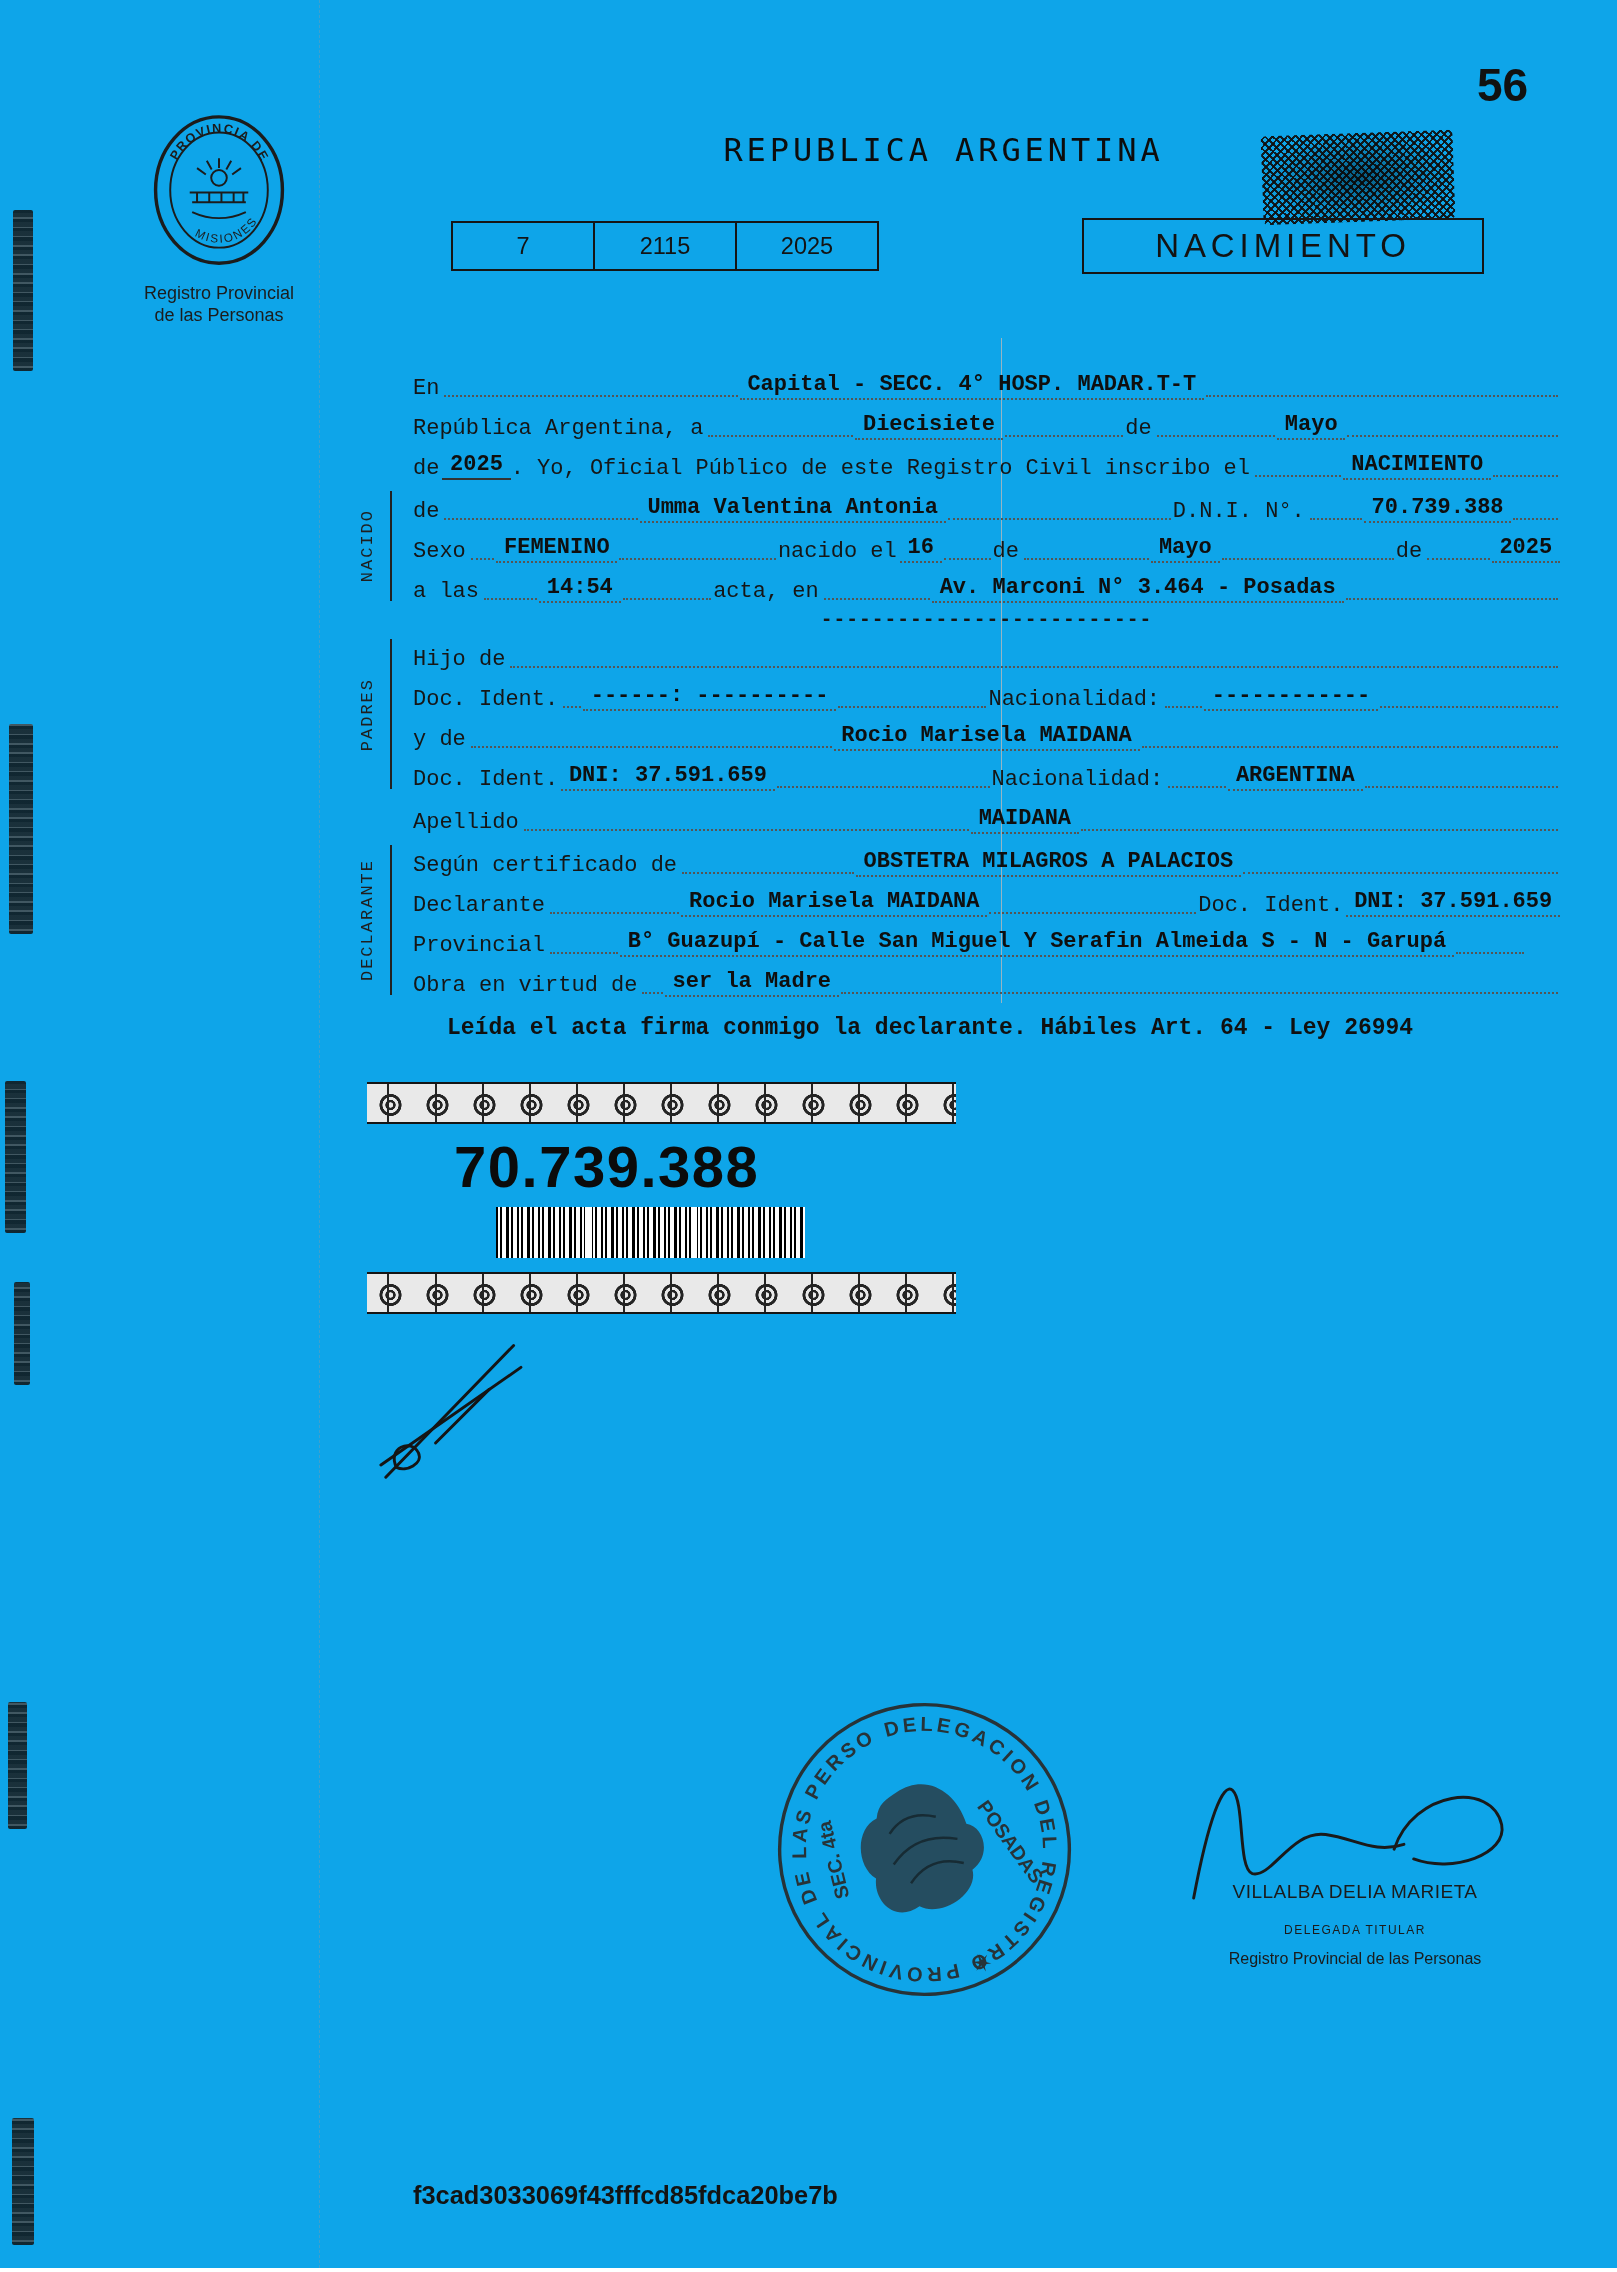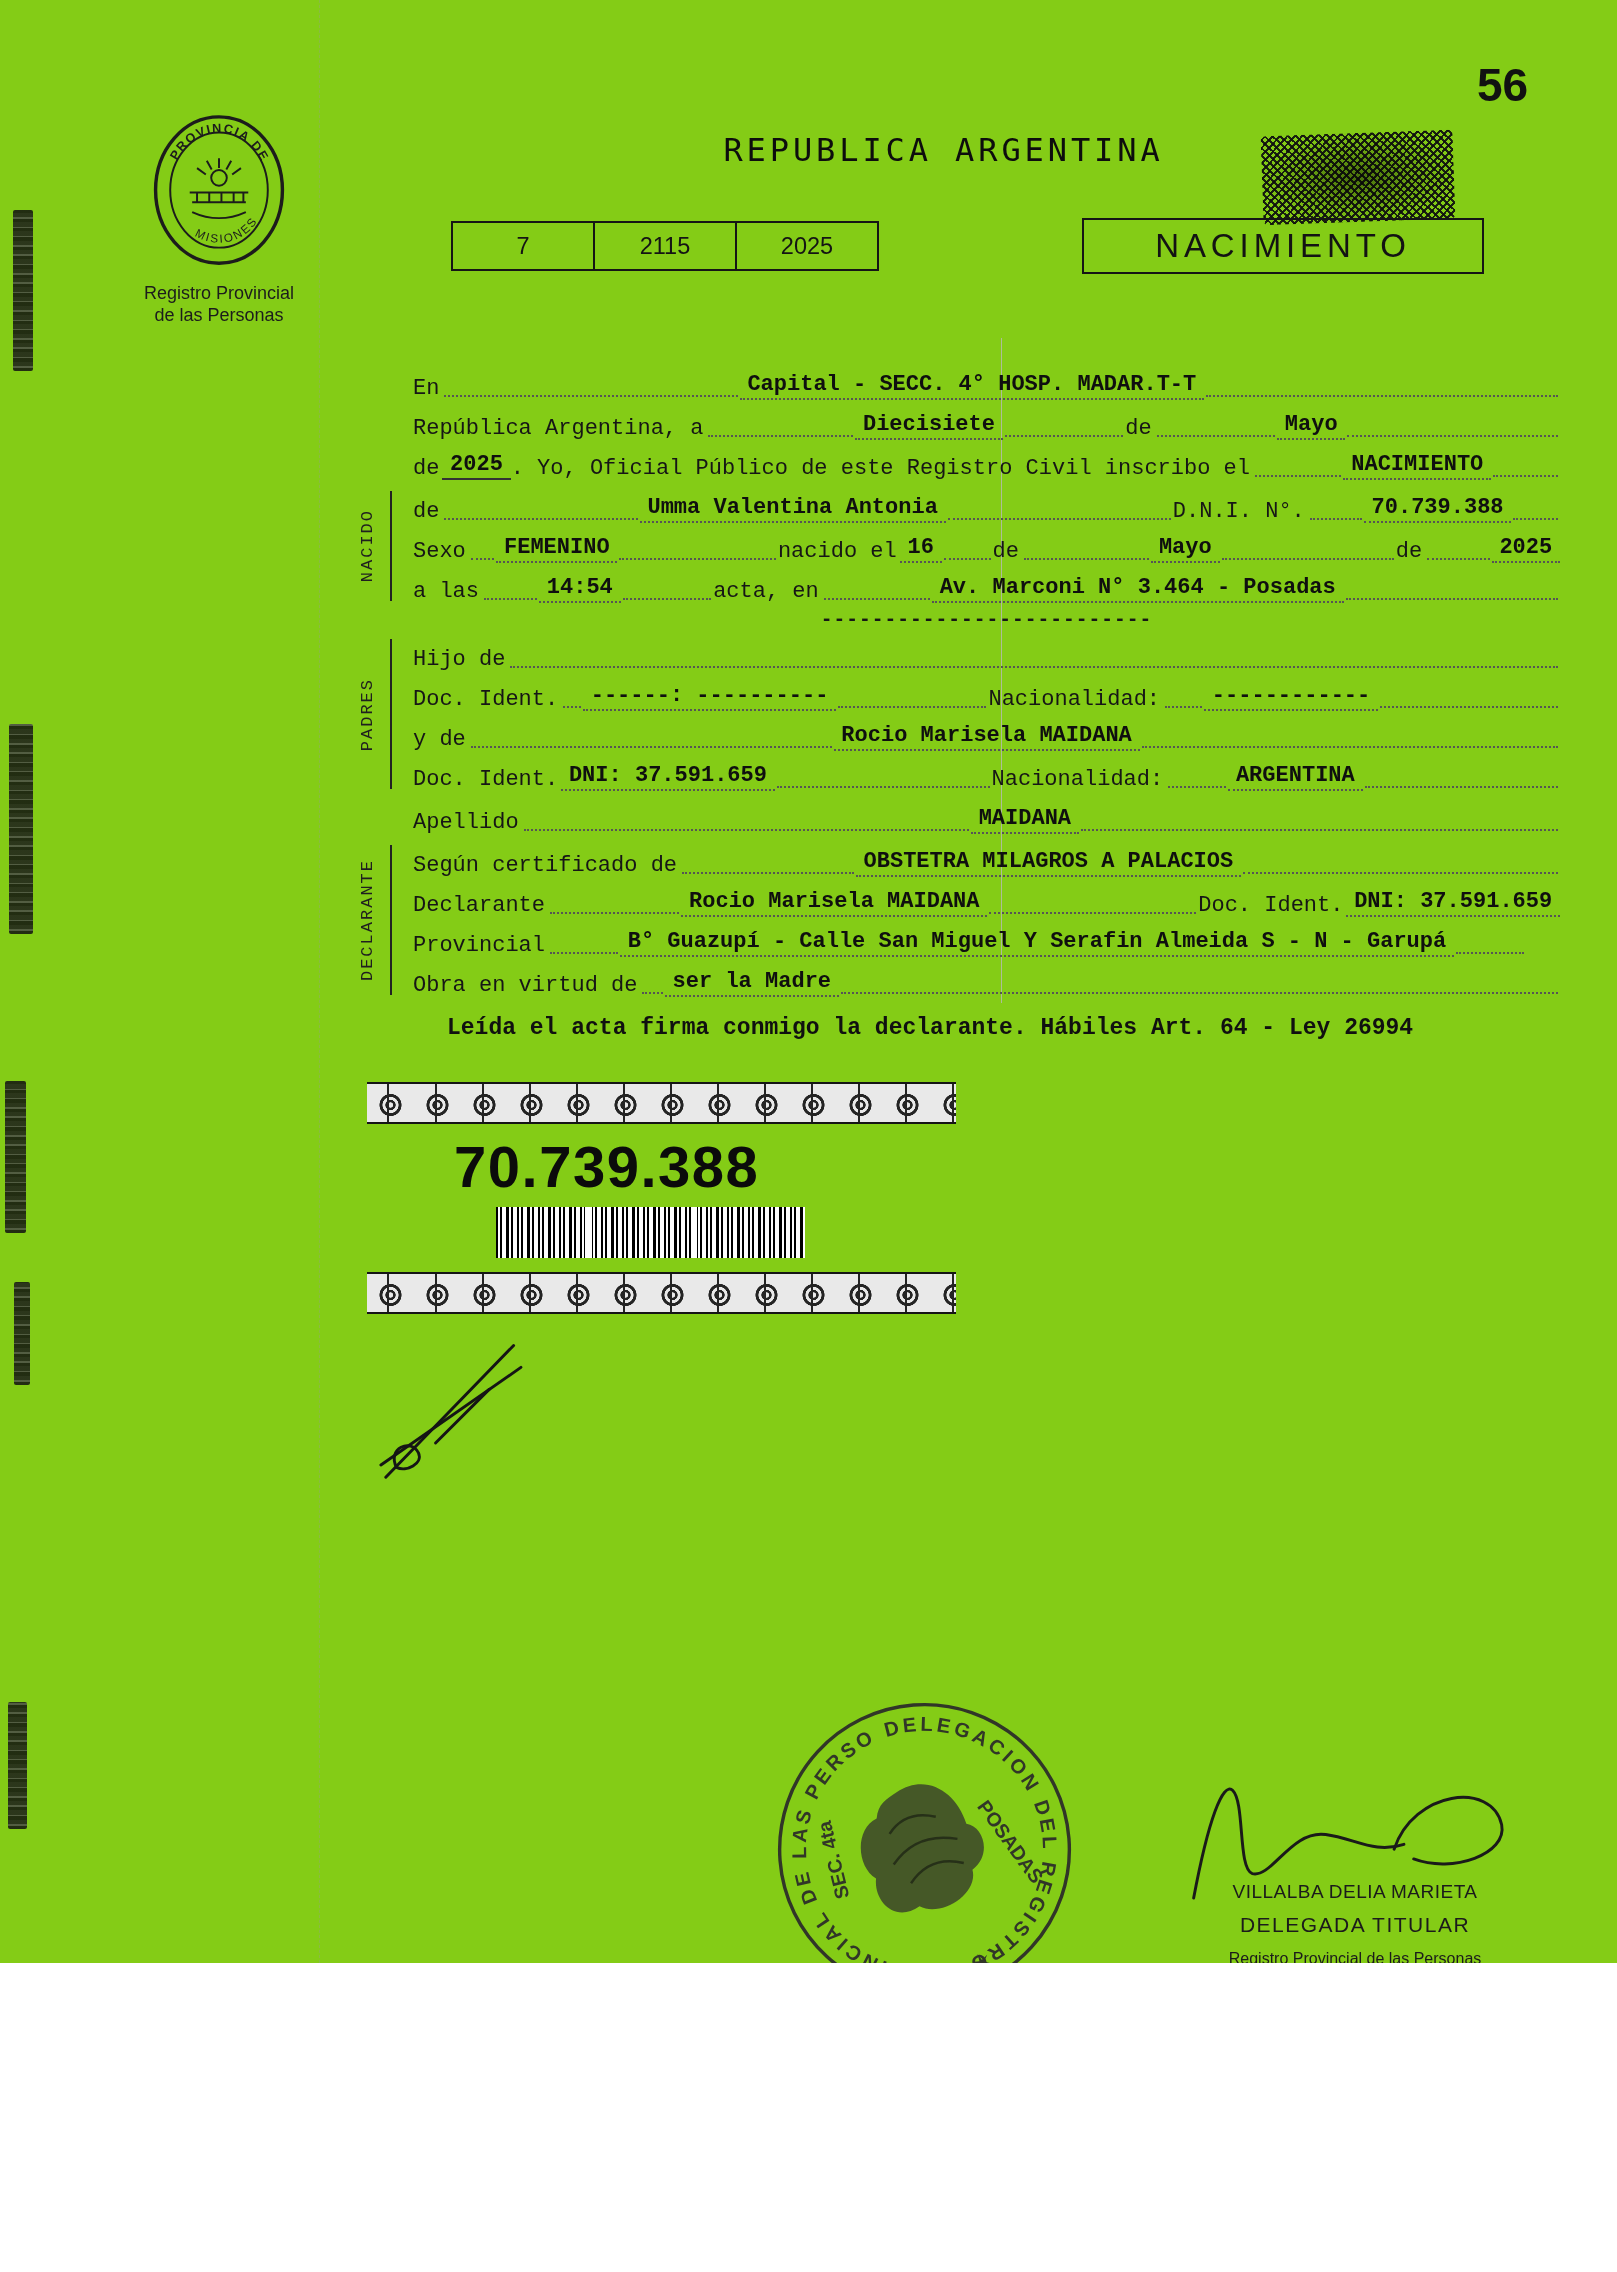--- a/index.html
+++ b/index.html
@@ -1,18 +1,18 @@
 <!DOCTYPE html>
 <html style="font-size:7.8px"><head>
 <meta charset="utf-8">
 <style>
   * { box-sizing: border-box; margin: 0; padding: 0; }
   html,body { background:#ffffff; }
   body { font-family:"Liberation Sans", sans-serif; color:#161616; }
-  .page { position:relative; width:1618px; height:1963px; background:#84cc16; overflow:hidden; }
+  .page { position:relative; width:1618px; height:2268px; background:#0ea5e9; overflow:hidden; }
 
   
   .punch-line { position:absolute; left:319px; top:0; bottom:0; border-left:1.5px dashed #9a9a9a; opacity:.35; }
   .crease { position:absolute; left:1001px; top:338px; height:665px; border-left:1.5px solid #b9b9b9; opacity:.8; }
   .smudge { position:absolute; background:repeating-linear-gradient(0deg,#111 0 3.4px,#4a4a4a 3.4px 4.9px,#1c1c1c 4.9px 9.3px); opacity:.85; border-radius:2px; }
   .s1{left:12.7px;top:210px;width:20.5px;height:161px;}
   .s2{left:8.8px;top:724px;width:24.5px;height:210px;}
   .s3{left:4.9px;top:1081px;width:21.5px;height:152px;}
   .s4{left:13.7px;top:1282px;width:16.6px;height:103px;}
   .s5{left:7.8px;top:1702px;width:19.6px;height:127px;}
@@ -68,21 +68,21 @@
       background:
         linear-gradient(90deg, rgba(255,255,255,0) 0 89px, #fff 89px 96px, rgba(255,255,255,0) 96px 195px, #fff 195px 201px, rgba(255,255,255,0) 201px),
         repeating-linear-gradient(90deg, #000 0 2.4px, #fff 2.4px 4.4px, #000 4.4px 5.9px, #fff 5.9px 9.8px, #000 9.8px 13.2px, #fff 13.2px 15px, #000 15px 16.6px, #fff 16.6px 21px); }
 
   
   .sig1 { position:absolute; left:377px; top:1321px; }
   .round-stamp { position:absolute; left:763px; top:1688px; width:323px; height:323px; transform:rotate(-26deg); opacity:.92; }
   .sig-block { position:absolute; left:1164px; top:1761px; width:382px; text-align:center; color:#1b1b1b; }
   .sig-block svg { display:block; margin:0 auto -27px auto; }
   .sig-name { font-size:19px; letter-spacing:0.5px; }
-  .sig-title { font-size:21px; letter-spacing:1.5px; margin-top:10px; }
+  .sig-title { font-size:12px; letter-spacing:1.5px; margin-top:20px; }
   .sig-office { font-size:16px; margin-top:13px; }
   .doc-hash { position:absolute; left:413px; top:2181px; font-size:25.4px; font-weight:bold; color:#131313; }
 </style>
 </head>
 <body>
 
 <div class="page">
 
   <div class="punch-line"></div>
   <div class="crease"></div>

